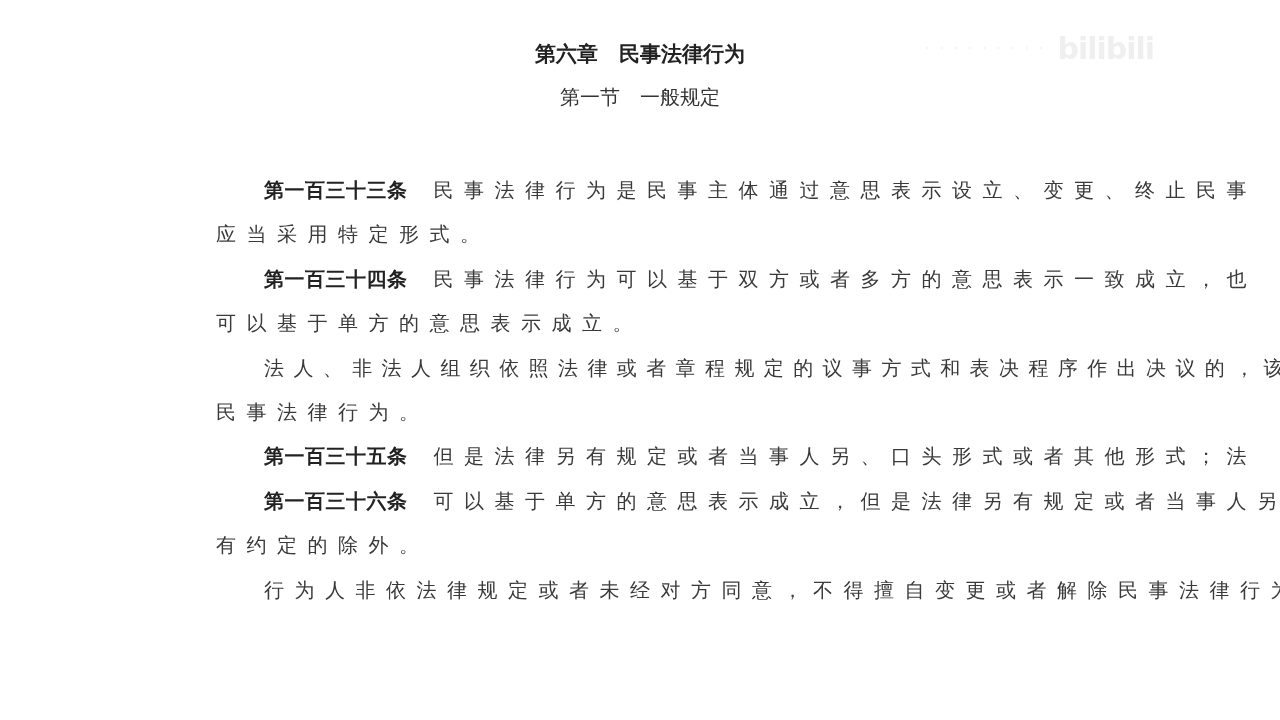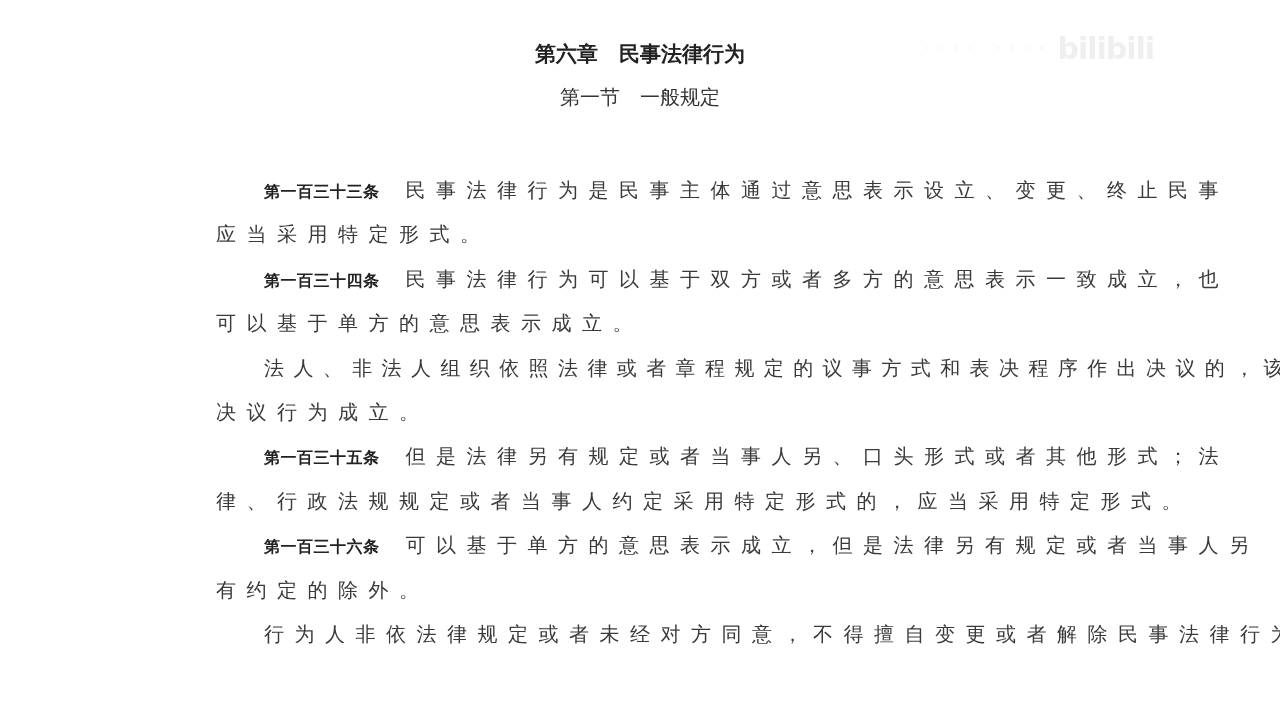--- a/index.html
+++ b/index.html
@@ -78,21 +78,21 @@
       color: #3a3a3a;
     }
     .line.indent {
       padding-left: 48px;
     }
     .article-no {
       font-family: "DejaVu Sans", "Liberation Sans", sans-serif;
       font-weight: bold;
       color: #222222;
       letter-spacing: 0.5px;
-      font-size: 16px;
+      font-size: 20px;
       margin-right: 26px;
     }
   </style>
 </head>
 <body>
 
 <div class="watermark">
   <span class="wm-text">· · · · · · · · ·</span>
   <span class="wm-logo">bilibili</span>
 </div>
@@ -101,22 +101,21 @@
 <div class="section-title">第一节　一般规定</div>
 
 <div class="body-text">
 
   <div class="line indent"><span class="article-no">第一百三十三条</span><span>民事法律行为是民事主体通过意思表示设立、变更、终止民事</span></div>
   <div class="line"><span>应当采用特定形式。</span></div>
 
   <div class="line indent"><span class="article-no">第一百三十四条</span><span>民事法律行为可以基于双方或者多方的意思表示一致成立，也</span></div>
   <div class="line"><span>可以基于单方的意思表示成立。</span></div>
   <div class="line indent"><span style="letter-spacing:9.4px">法人、非法人组织依照法律或者章程规定的议事方式和表决程序作出决议的，该</span></div>
-  <div class="line"><span>决议行为成立。</span></div>
+  <div class="line"><span>民事法律行为。</span></div>
 
   <div class="line indent"><span class="article-no">第一百三十五条</span><span>但是法律另有规定或者当事人另、口头形式或者其他形式；法</span></div>
-  <div class="line"><span>律、行政法规规定或者当事人约定采用特定形式的，应当采用特定形式。</span></div>
 
   <div class="line indent"><span class="article-no">第一百三十六条</span><span>可以基于单方的意思表示成立，但是法律另有规定或者当事人另</span></div>
   <div class="line"><span>有约定的除外。</span></div>
   <div class="line indent"><span>行为人非依法律规定或者未经对方同意，不得擅自变更或者解除民事法律行为。</span></div>
 
 </div>
 
 </body></html>

